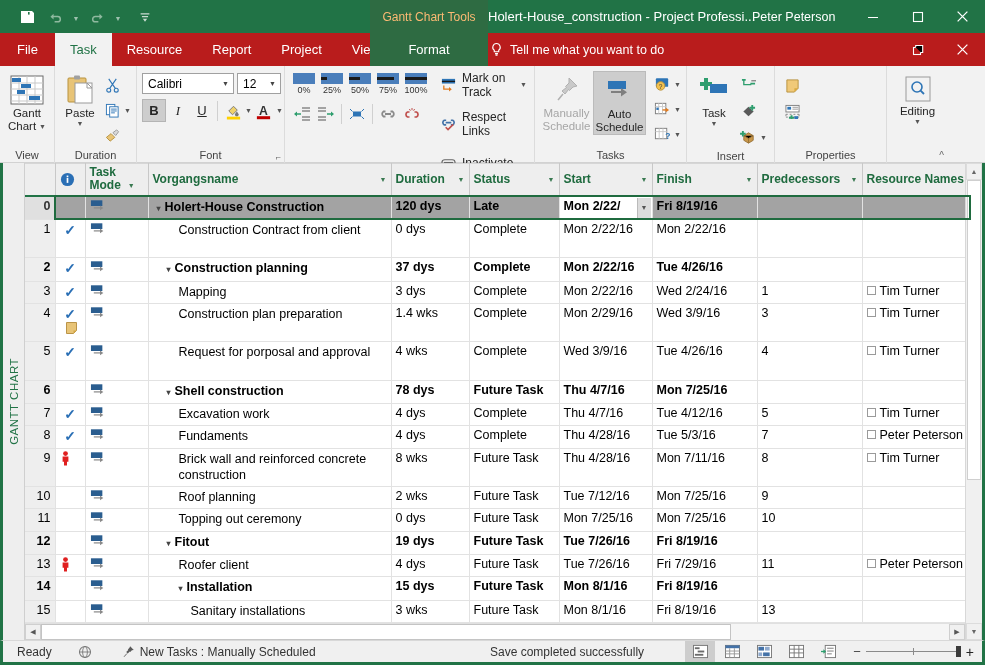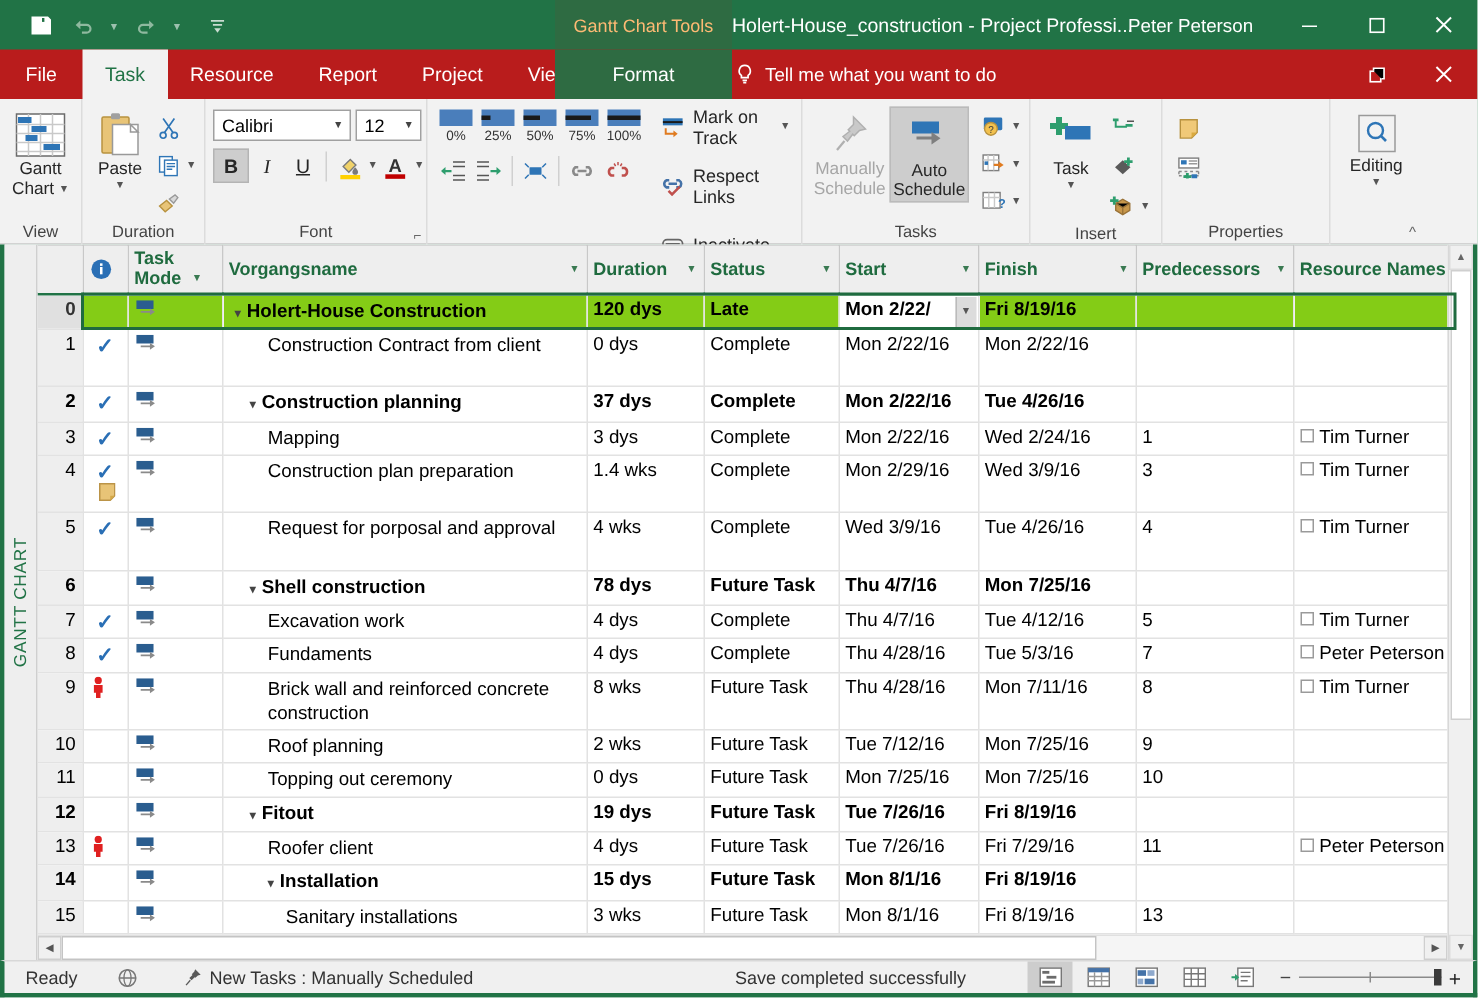--- a/index.html
+++ b/index.html
@@ -195,21 +195,21 @@
     border-right: 1px solid #e2e2e2; border-bottom: 1px solid #e2e2e2;
     font-size: 12.5px; color: #000; padding: 2px 4px;
     vertical-align: top; height: 22px; overflow: hidden;
   }
   td.rn {
     background: #eeeeee; color: #555; text-align: right;
     padding-right: 5px; font-size: 12px; border-right: 1px solid #cfcfcf;
     vertical-align: top;
   }
   tr.summary td { font-weight: bold; }
-  tr.rowsel td { background: #84cc16; }
+  tr.rowsel td { background: #a3a3a3; }
   tr.rowsel td.rn { background: #e0e0e0; color: #333; font-weight: bold; }
   td.c-ind { text-align: center; padding: 2px 2px; }
   td.c-mode { text-align: center; padding: 3px 2px; }
   td.c-name { padding-left: 6px; }
   .sumcaret { font-size: 8px; color: #444; margin-right: 4px; }
   .checkmark { color: #2a6fb5; font-size: 14px; font-weight: bold; }
   .resbox {
     display: inline-block; width: 9px; height: 9px;
     border: 1px solid #9a9a9a; background: #fff;
     margin-right: 4px; vertical-align: 0px;

